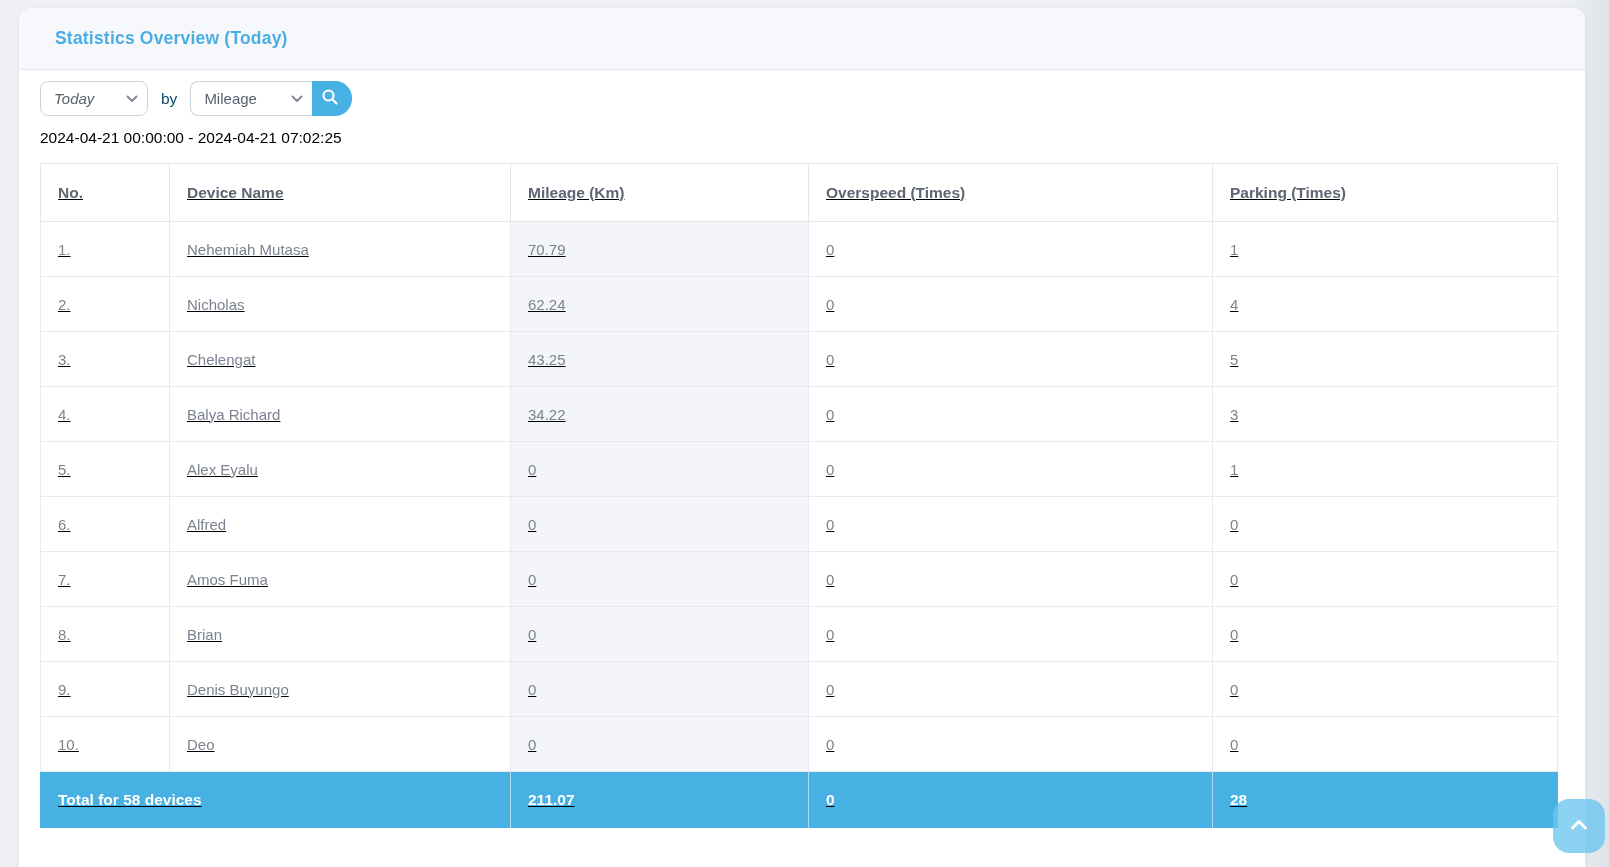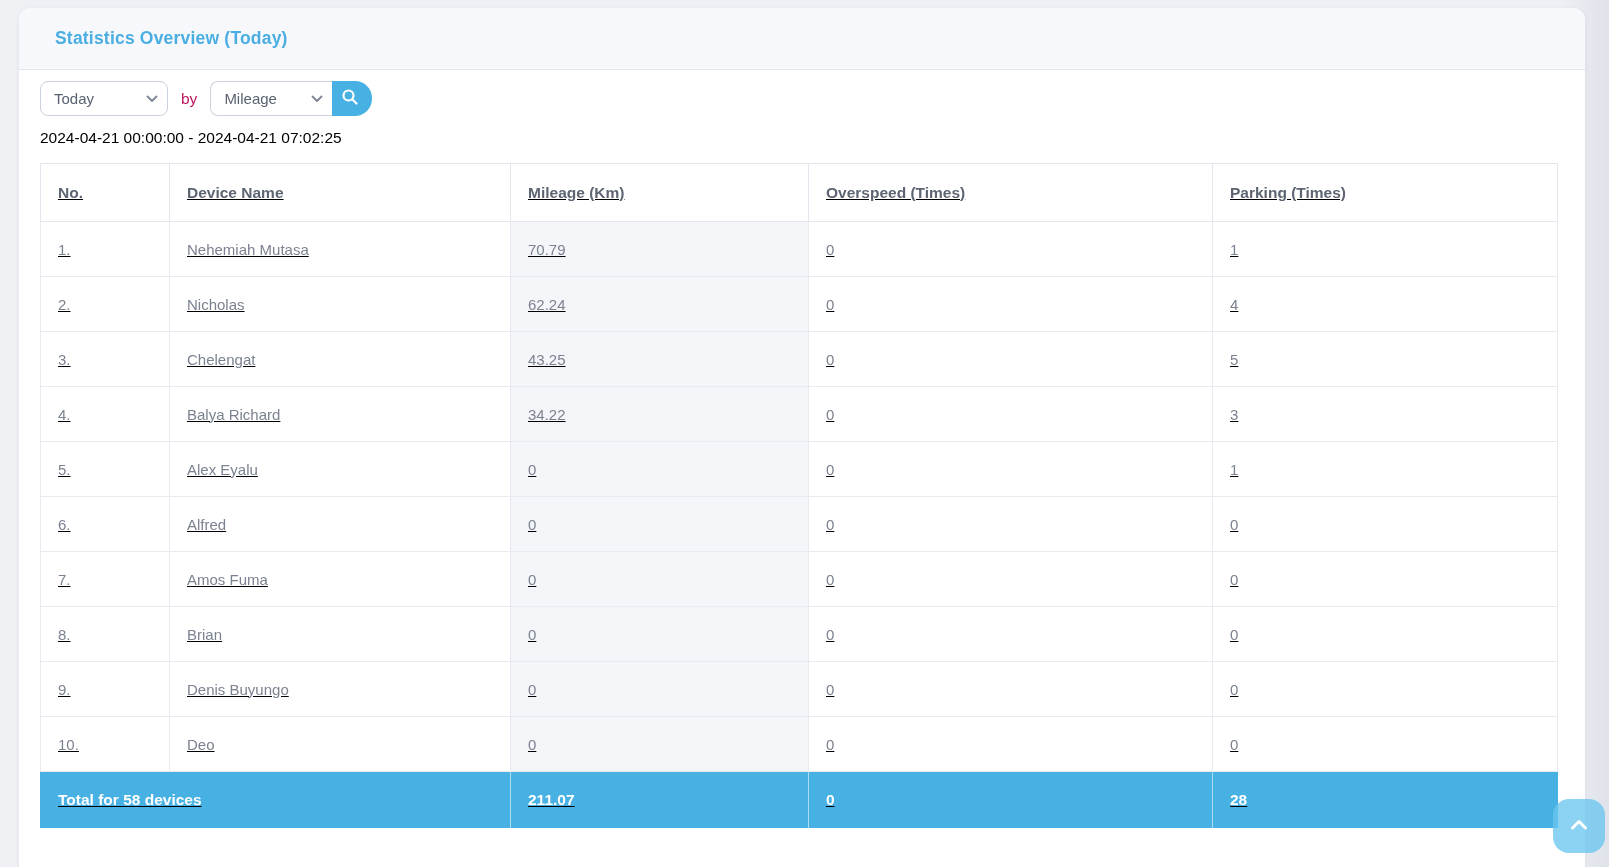--- a/index.html
+++ b/index.html
@@ -49,22 +49,22 @@
     color: #596271;
     font-size: 15px;
     cursor: pointer;
   }
   .select .chev {
     position: absolute;
     right: 9px; top: 50%;
     transform: translateY(-50%);
     display: flex;
   }
-  .select-period { width: 128px; }
-  .by-label { font-size: 15.5px; color: #be185d; margin: 0 13px; }
+  .select-period { width: 108px; font-style: italic; }
+  .by-label { font-size: 15.5px; color: #0c4a6e; margin: 0 13px; }
   .input-group { display: flex; align-items: stretch; }
   .select-metric { width: 122px; border-radius: 8px 0 0 8px; border-right: none; }
   .search-btn {
     width: 44px; height: 35px;
     background: #47b1e3;
     border: none;
     border-radius: 4px 17px 17px 4px;
     margin-left: -4px;
     display: flex; align-items: center; justify-content: center;
     cursor: pointer;

